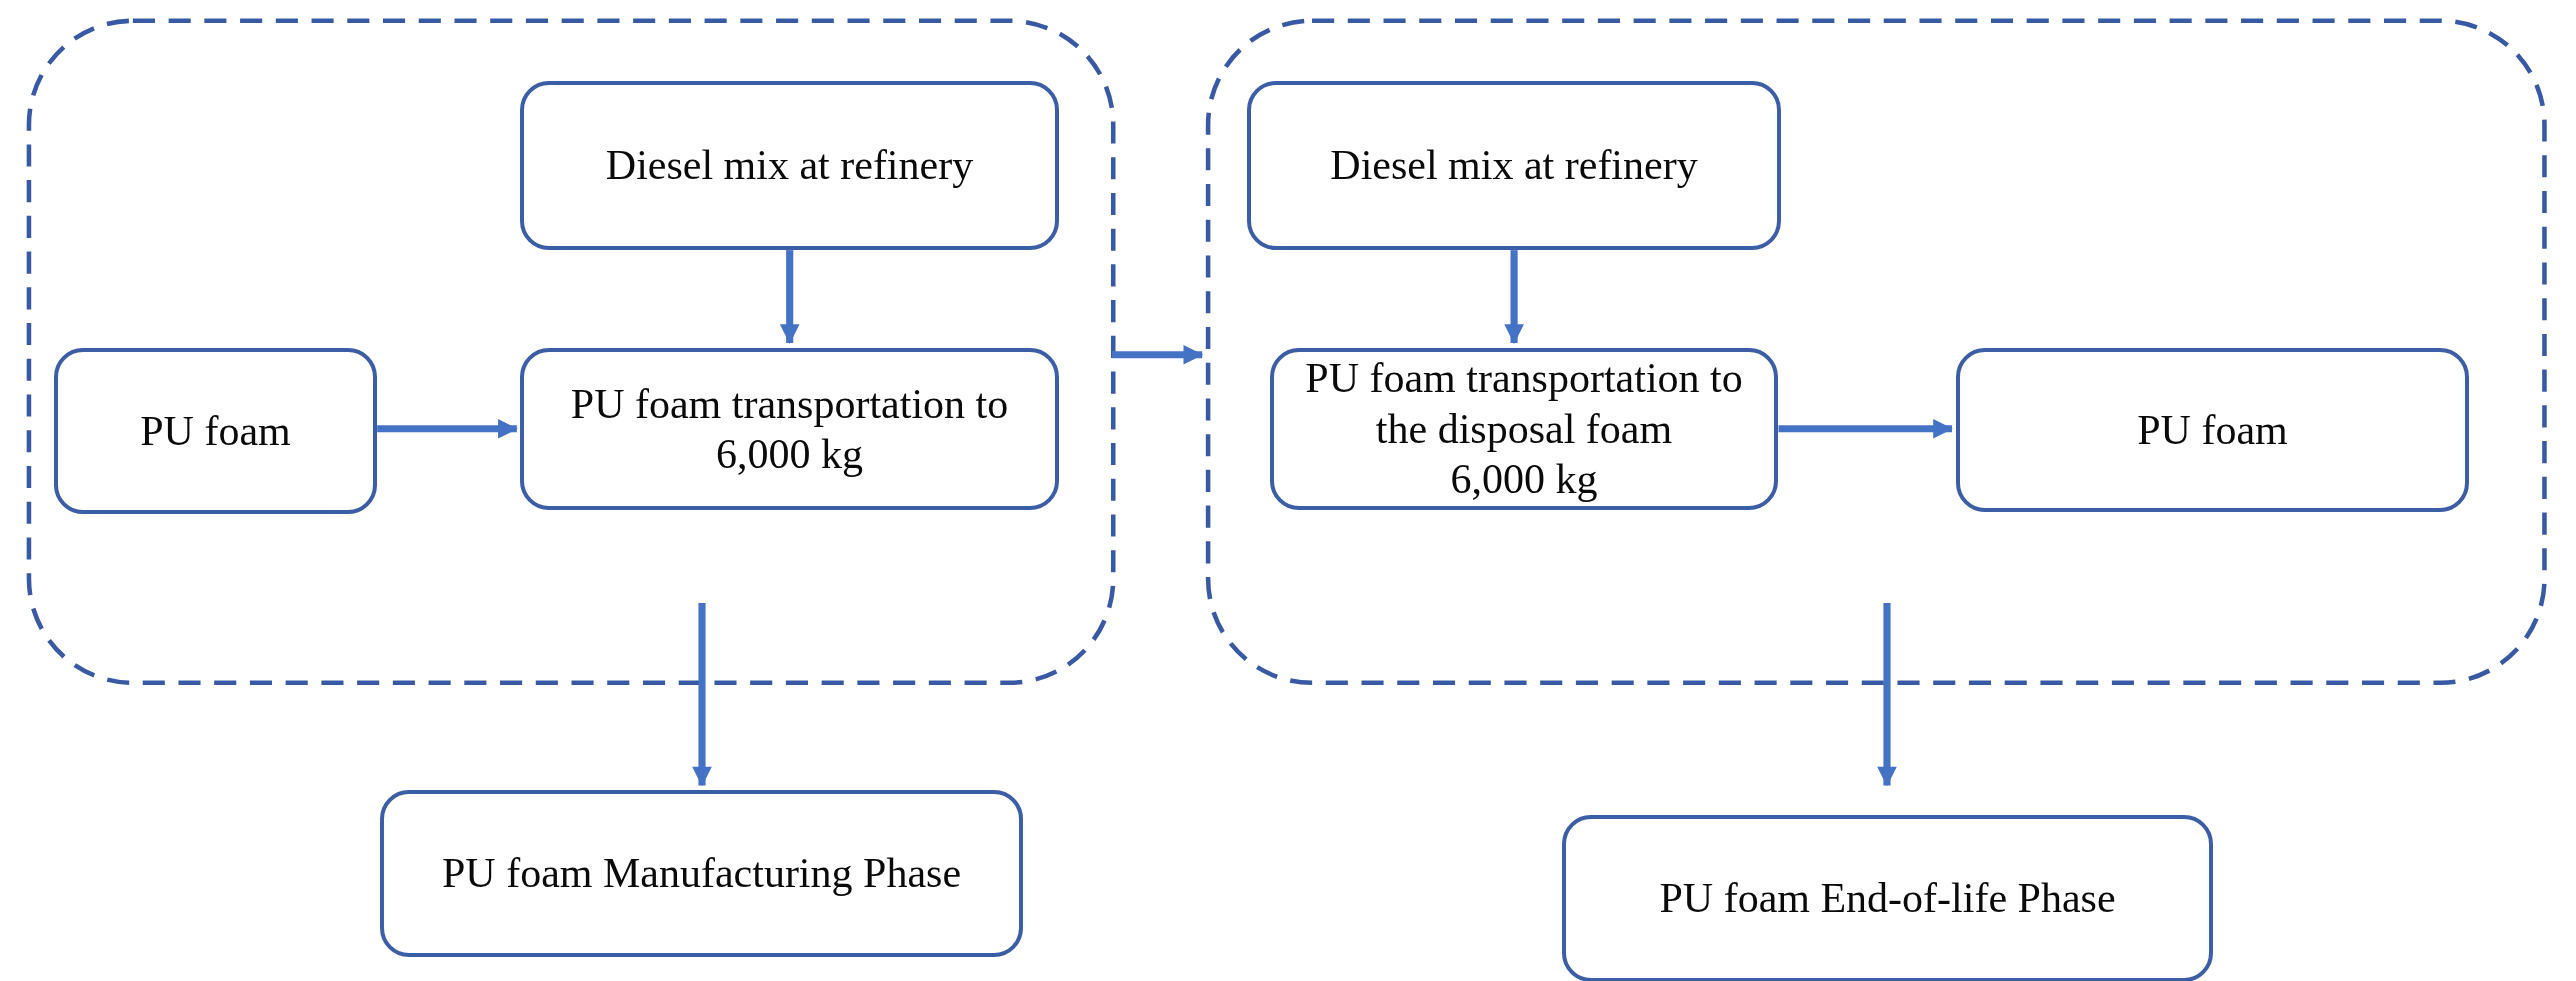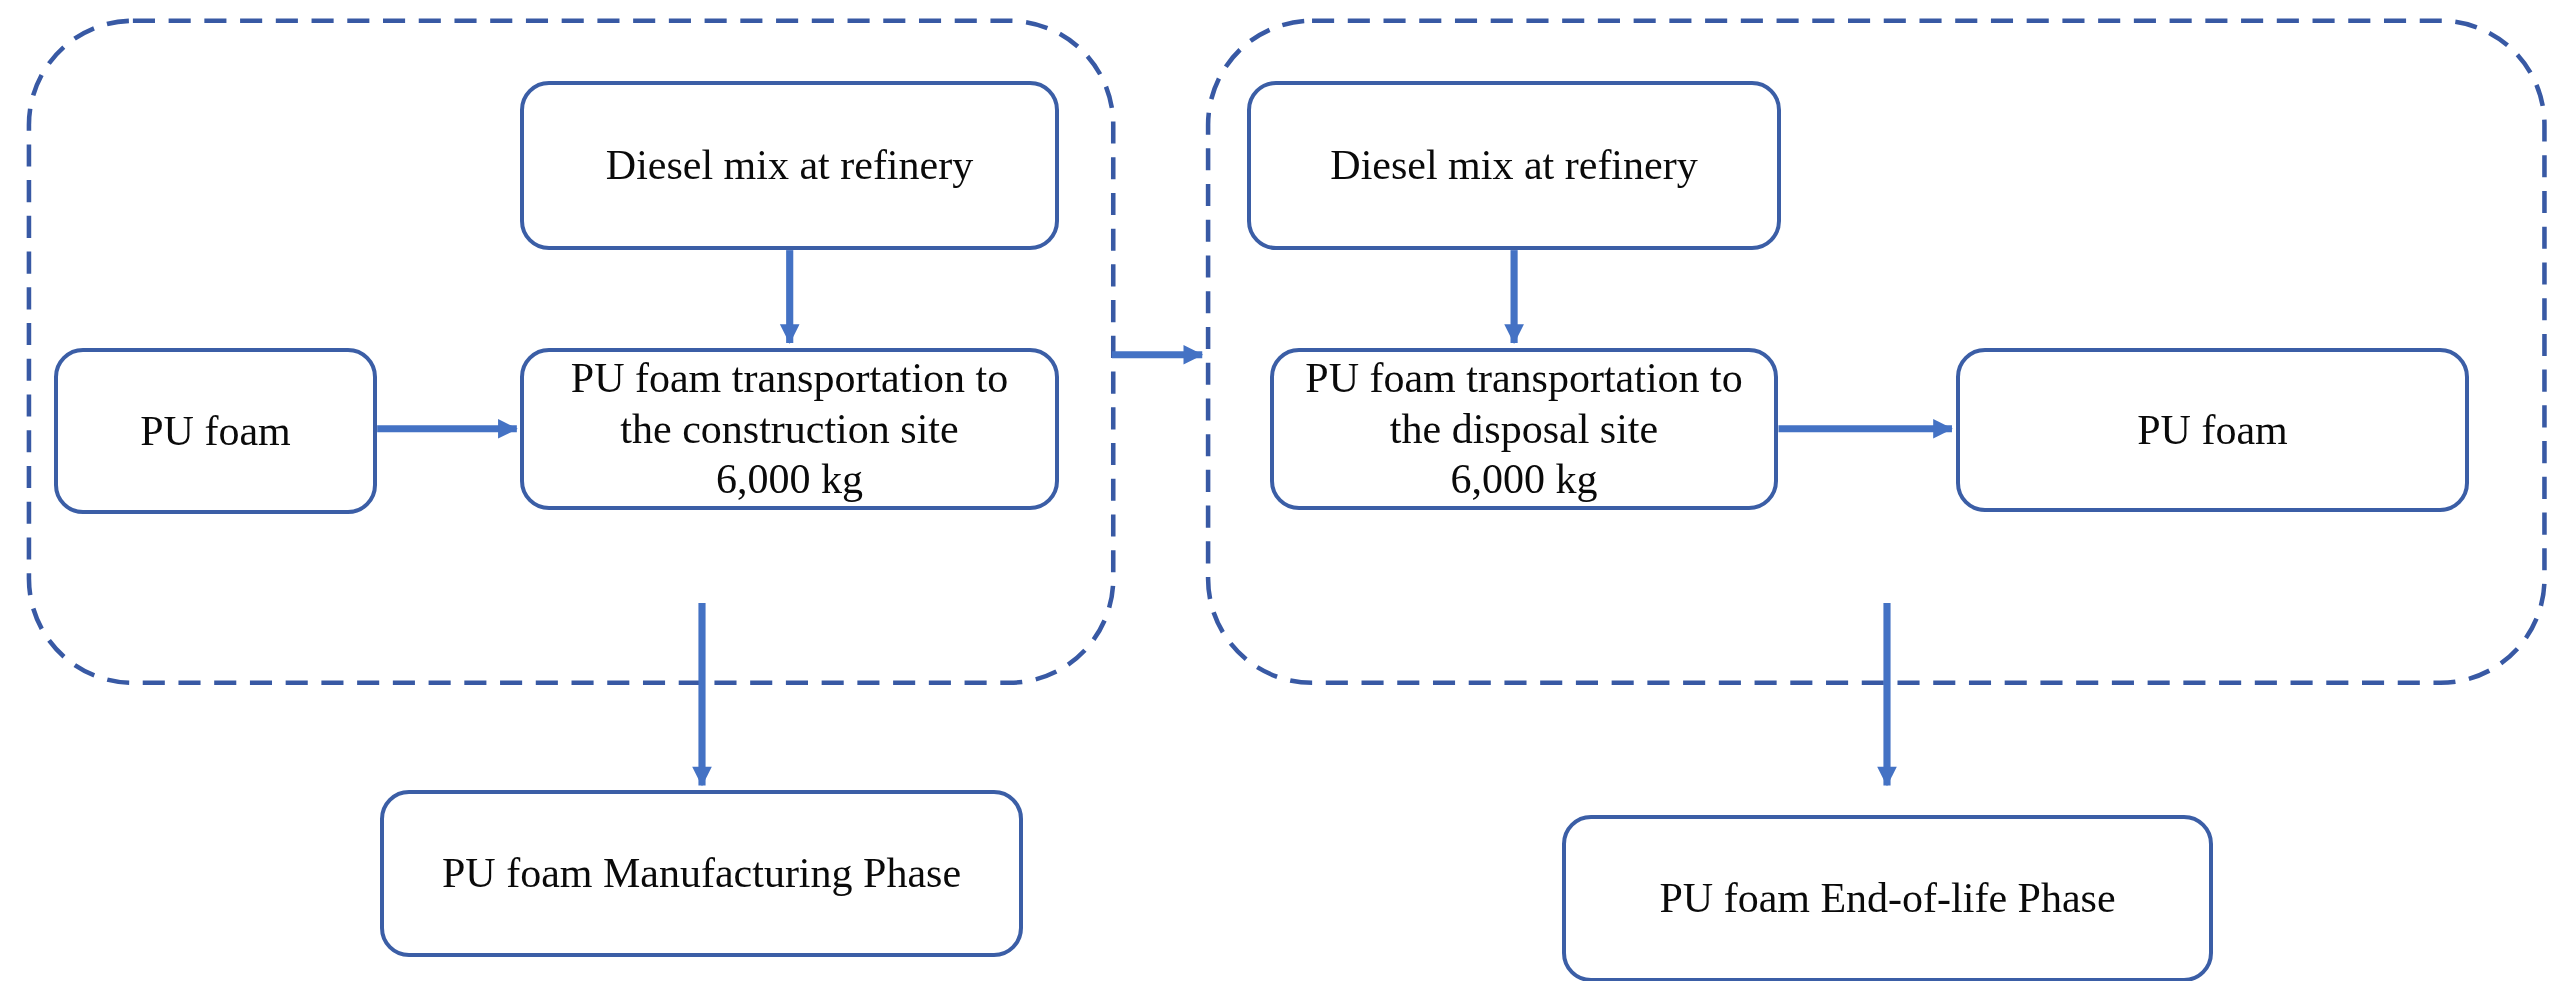--- a/index.html
+++ b/index.html
@@ -78,31 +78,30 @@
   <div class="node" id="n-diesel-left">
     <div class="ln">Diesel mix at refinery</div>
   </div>
 
   <div class="node" id="n-cradle">
     <div class="ln">PU foam</div>
   </div>
 
   <div class="node" id="n-trans-constr">
     <div class="ln">PU foam transportation to</div>
-    <div class="ln">the construction site</div>
     <div class="ln">6,000 kg</div>
   </div>
 
   <div class="node" id="n-diesel-right">
     <div class="ln">Diesel mix at refinery</div>
   </div>
 
   <div class="node" id="n-trans-disp">
     <div class="ln">PU foam transportation to</div>
-    <div class="ln">the disposal site</div>
+    <div class="ln">the disposal foam</div>
     <div class="ln">6,000 kg</div>
   </div>
 
   <div class="node" id="n-scrap">
     <div class="ln">PU foam</div>
   </div>
 
   <div class="node" id="n-manu">
     <div class="ln">PU foam Manufacturing Phase</div>
   </div>

